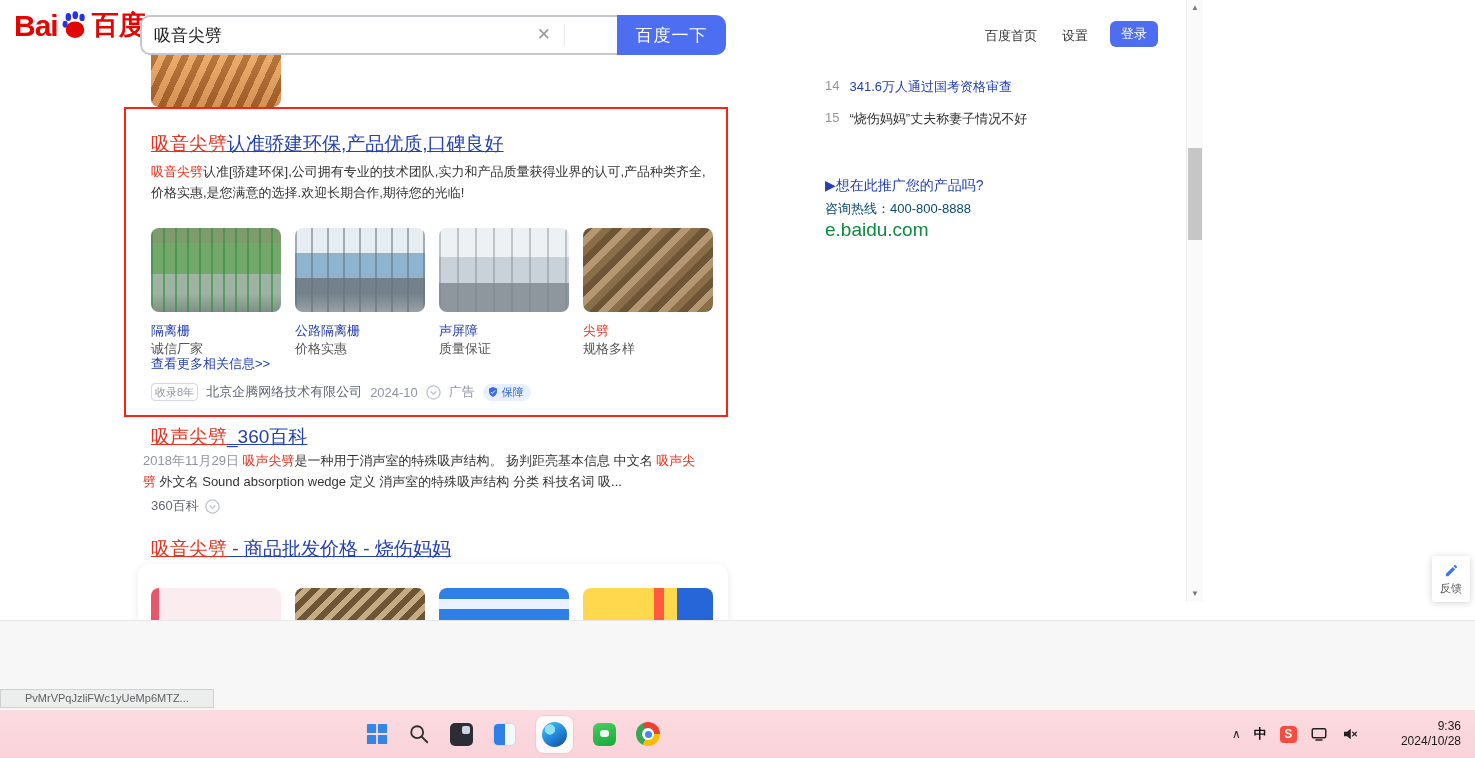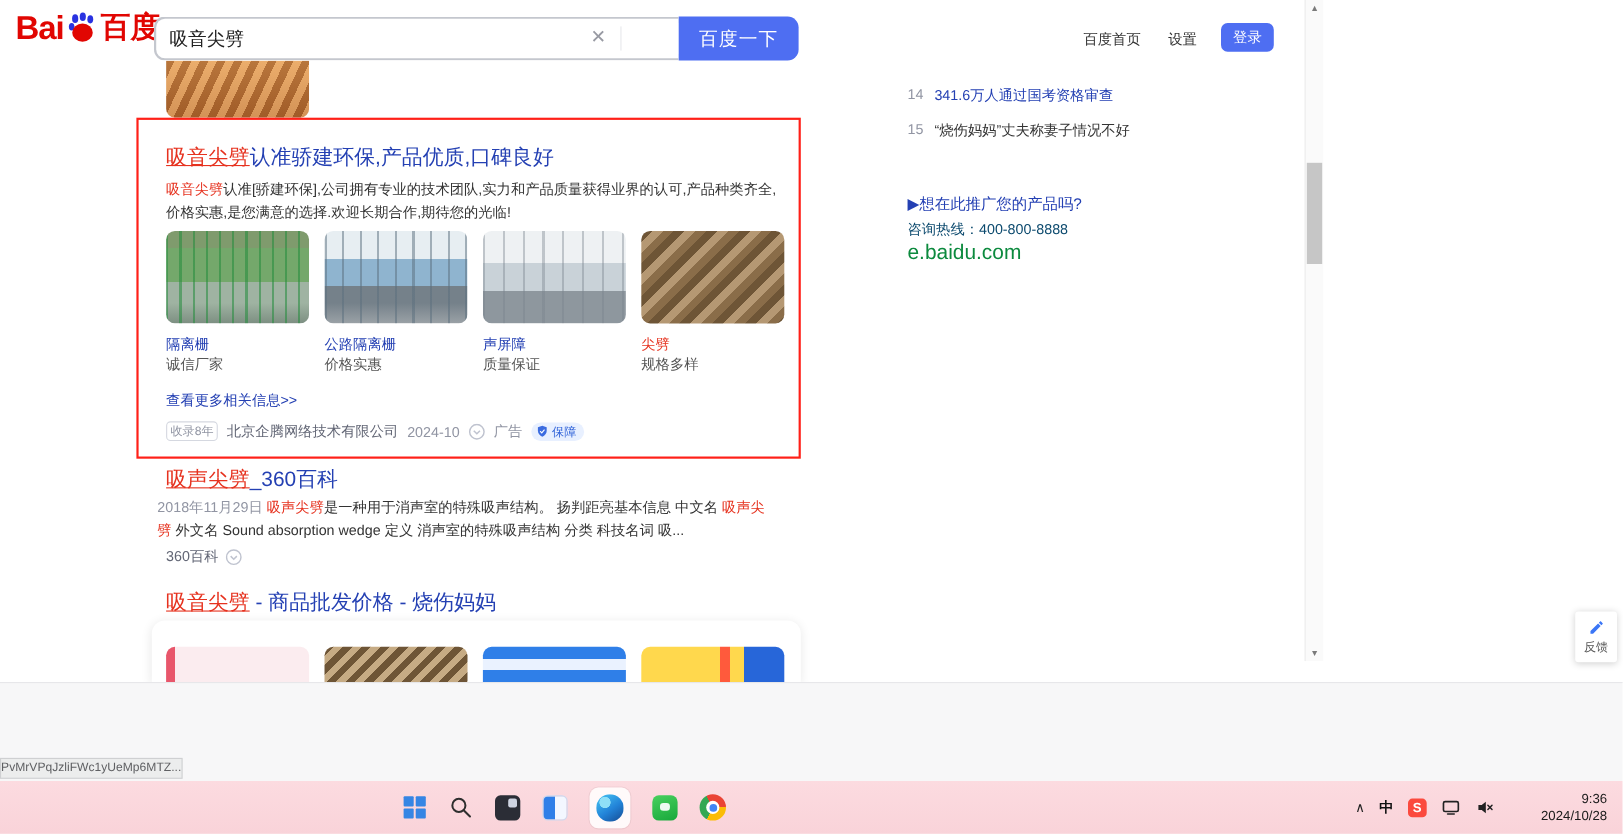--- a/index.html
+++ b/index.html
@@ -25,27 +25,27 @@
     color:#fff;font-size:13px;border-radius:6px;display:flex;align-items:center;justify-content:center;cursor:pointer}
   
   #annotBox{position:absolute;left:124px;top:107px;width:604px;height:310px;
     border:2px solid var(--annot,#ff2018);z-index:40;pointer-events:none}
   
   #partialImg{position:absolute;left:151px;top:55px;width:130px;height:52px;border-radius:0 0 8px 8px;cursor:pointer;
     background:repeating-linear-gradient(115deg,rgba(120,60,20,.38) 0 7px,rgba(255,205,145,.38) 7px 14px),
     linear-gradient(180deg,#e09a55,#b96f33)}
   .titleLine{position:absolute;font-size:19px;line-height:25px;cursor:pointer;white-space:nowrap}
   .titleLine .hl{color:var(--red,#e6321f);text-decoration:underline}
-  .titleLine .rest{color:var(--link,#2440b3);}
+  .titleLine .rest{color:var(--link,#2440b3);text-decoration:underline}
   #adTitle{left:151px;top:131px}
   .snippet{position:absolute;width:560px;font-size:13px;line-height:21px;color:#333}
   .snippet .hlr{color:var(--red,#e6321f)}
   .snippet .dgray{color:#9195a3}
   #adDesc{left:151px;top:161px}
-  #cards{position:absolute;left:151px;top:210px;width:578px;height:134px}
+  #cards{position:absolute;left:151px;top:228px;width:578px;height:134px}
   .card{position:absolute;top:0;width:130px;cursor:pointer}
   #card1{left:0}#card2{left:144px}#card3{left:288px}#card4{left:432px}
   .card .img{width:130px;height:84px;border-radius:8px}
   .card .label{margin-top:10px;font-size:13px;color:var(--link,#2440b3)}
   .card.redLabel .label{color:var(--red,#e6321f)}
   .card .sub{margin-top:0;font-size:13px;color:#555}
   #card1 .img{background:repeating-linear-gradient(90deg,rgba(35,140,60,.55) 0 2px,transparent 2px 12px),
     linear-gradient(180deg,#7f9b6d 0 18%,#74a86b 18% 55%,#9fb3a2 55% 78%,#7d8f82 100%)}
   #card2 .img{background:repeating-linear-gradient(90deg,rgba(90,110,125,.5) 0 2px,transparent 2px 16px),
     linear-gradient(180deg,#e7eef2 0 30%,#8fb4cf 30% 60%,#75818a 60% 78%,#9aa1a6 100%)}
@@ -89,21 +89,21 @@
   #sbDown{bottom:0}
   #sbThumb{position:absolute;left:1px;top:148px;width:14px;height:92px;background:#c6c6c6;cursor:grab}
   
   #feedback{position:absolute;left:1432px;top:556px;width:38px;height:46px;background:#fff;border-radius:3px;
     box-shadow:0 1px 7px rgba(0,0,0,.18);display:flex;flex-direction:column;align-items:center;
     justify-content:center;gap:3px;cursor:pointer;z-index:45}
   #feedback .lab{font-size:11px;color:#595959}
   
   #belowPage{position:absolute;left:0;top:620px;width:1475px;height:90px;background:#f7f7f8;border-top:1px solid #e7e7ea}
   #tooltip{position:absolute;left:0;top:689px;height:19px;background:#eceded;border:1px solid #cfd0d2;
-    font-size:11px;color:#5f6063;padding:2px 0;white-space:nowrap;z-index:20}
+    font-size:11px;color:#5f6063;padding:2px 24px;white-space:nowrap;z-index:20}
   
   #taskbar{position:absolute;left:0;top:710px;width:1475px;height:48px;
     background:linear-gradient(180deg,#fcdbe0,#f9d3d9);z-index:50}
   #taskCenter{position:absolute;left:366px;top:0;height:48px;display:flex;align-items:center;gap:20px}
   .tIcon{position:relative;cursor:pointer;display:flex;align-items:center;justify-content:center}
   .darkApp{width:23px;height:23px;border-radius:5px;background:#2b2d36}
   .darkApp .pane{position:absolute;right:3px;top:3px;width:8px;height:8px;border-radius:2px;background:#cfd4e2}
   .splitApp{width:23px;height:23px;border-radius:5px;overflow:hidden;border:1px solid #cdd8ee;
     background:linear-gradient(90deg,#2f7fe8 0 50%,#f3f7ff 50%)}
   .activeWrap{width:37px;height:37px;background:rgba(255,255,255,.85);border-radius:8px;

